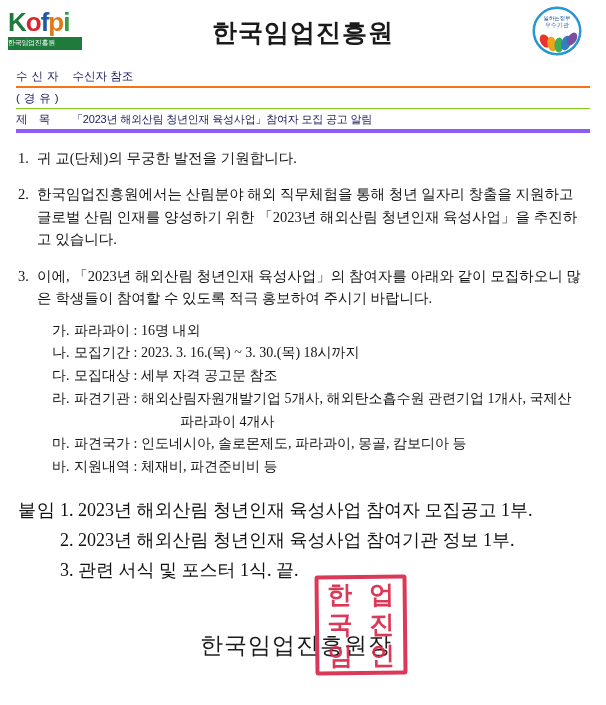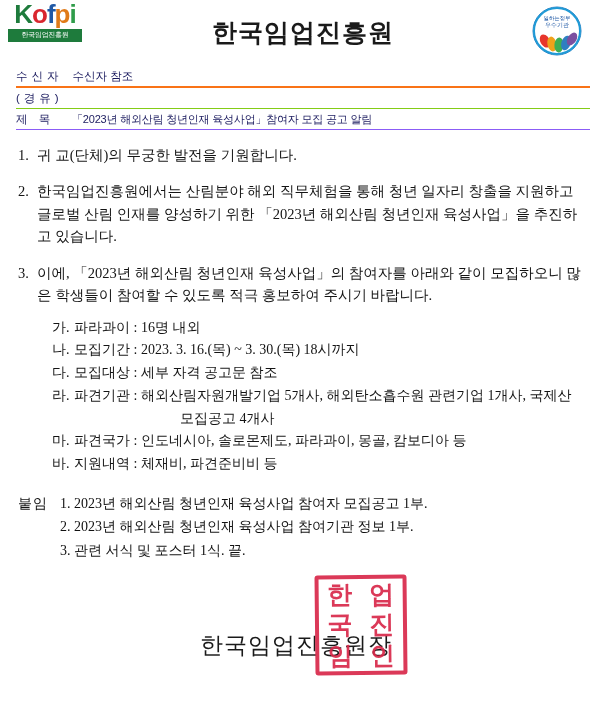--- a/index.html
+++ b/index.html
@@ -15,23 +15,23 @@
   }
 
   
   .header {
     position: relative;
     height: 62px;
   }
   .logo {
     position: absolute;
     left: 8px;
-    top: 0;
+    top: 8px;
     width: 74px;
-    text-align: center;
+    text-align: left;
   }
   .logo-word {
     font-family: "Liberation Sans", sans-serif;
     font-weight: bold;
     font-size: 26px;
     letter-spacing: -1px;
     line-height: 28px;
   }
   .logo-word .k { color: #1e7b3c; }
   .logo-word .o { color: #d9262e; }
@@ -74,21 +74,21 @@
     font-size: 11.5px;
     color: #1a1a5e;
   }
   .meta-row {
     display: flex;
     align-items: flex-end;
     gap: 10px;
     padding: 3px 0 2px 0;
     border-bottom: 2px solid #f97316;
   }
-  .meta-row.last { border-bottom: 1px solid #8b5cf6; }
+  .meta-row.last { border-bottom: 4px solid #8b5cf6; }
   .meta-label { min-width: 46px; letter-spacing: 4px; }
   .meta-val { letter-spacing: 0px; }
   .meta-row.paren { border-bottom: 1px solid #84cc16; }
   .subject-val {
     font-size: 11px;
     letter-spacing: -0.2px;
   }
 
   
   .body {
@@ -113,21 +113,21 @@
     font-size: 14px;
     line-height: 1.62;
   }
   .list-row { display: flex; }
   .list-row .lbl { width: 22px; flex: 0 0 22px; }
   .list-row .val { flex: 1; }
   .cont { margin-left: 22px; padding-left: 106px; }
 
   .attach {
     margin: 16px 18px 0 18px;
-    font-size: 14px;
+    font-size: 18px;
     line-height: 1.68;
   }
   .attach-row { display: flex; }
   .attach-row .ttl { width: 42px; flex: 0 0 42px; letter-spacing: 1px; }
   .attach-row .itm { flex: 1; }
   .attach-sub { margin-left: 42px; }
 
   
   .sign-area {
     position: absolute;
@@ -243,21 +243,21 @@
       <span class="val">모집기간 : 2023. 3. 16.(목) ~ 3. 30.(목) 18시까지</span>
     </div>
     <div class="list-row">
       <span class="lbl">다.</span>
       <span class="val">모집대상 : 세부 자격 공고문 참조</span>
     </div>
     <div class="list-row">
       <span class="lbl">라.</span>
       <span class="val">파견기관 : 해외산림자원개발기업  5개사, 해외탄소흡수원 관련기업 1개사, 국제산</span>
     </div>
-    <div class="cont">모집공고 4개사</div>
+    <div class="cont">파라과이 4개사</div>
     <div class="list-row">
       <span class="lbl">마.</span>
       <span class="val">파견국가 : 인도네시아, 솔로몬제도, 파라과이, 몽골, 캄보디아 등</span>
     </div>
     <div class="list-row">
       <span class="lbl">바.</span>
       <span class="val">지원내역 : 체재비, 파견준비비 등</span>
     </div>
   </div>
 </div>

